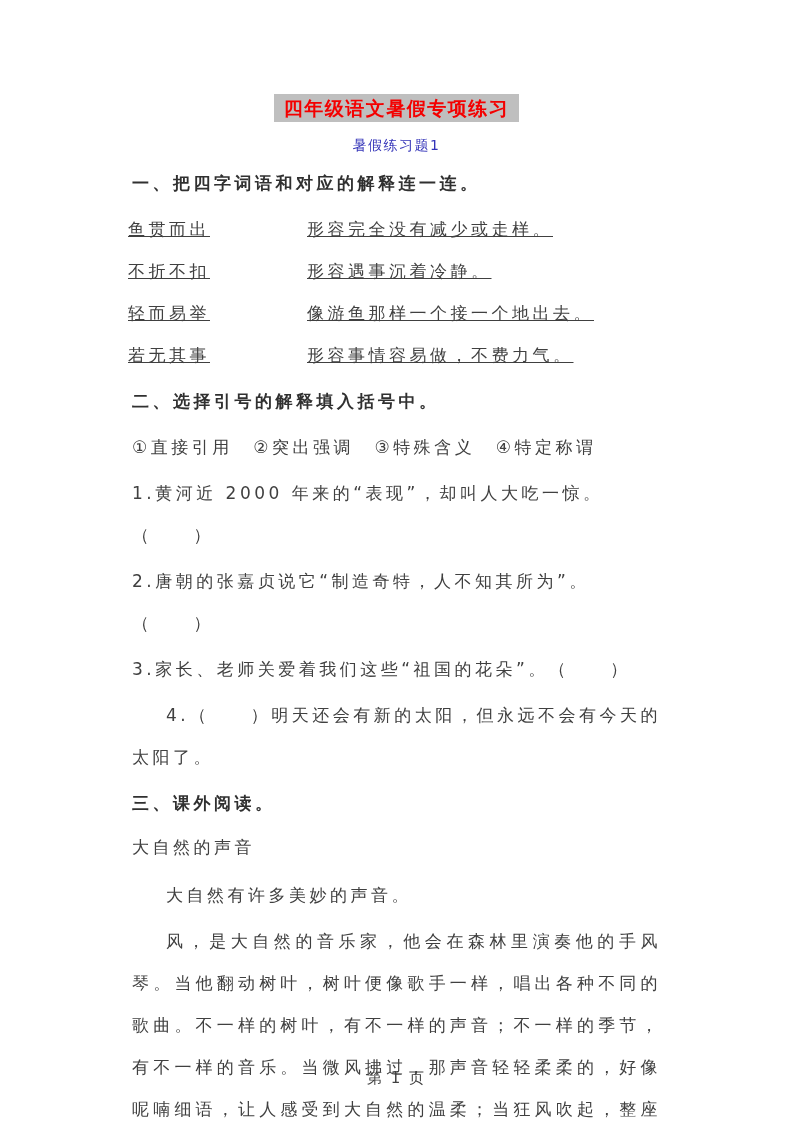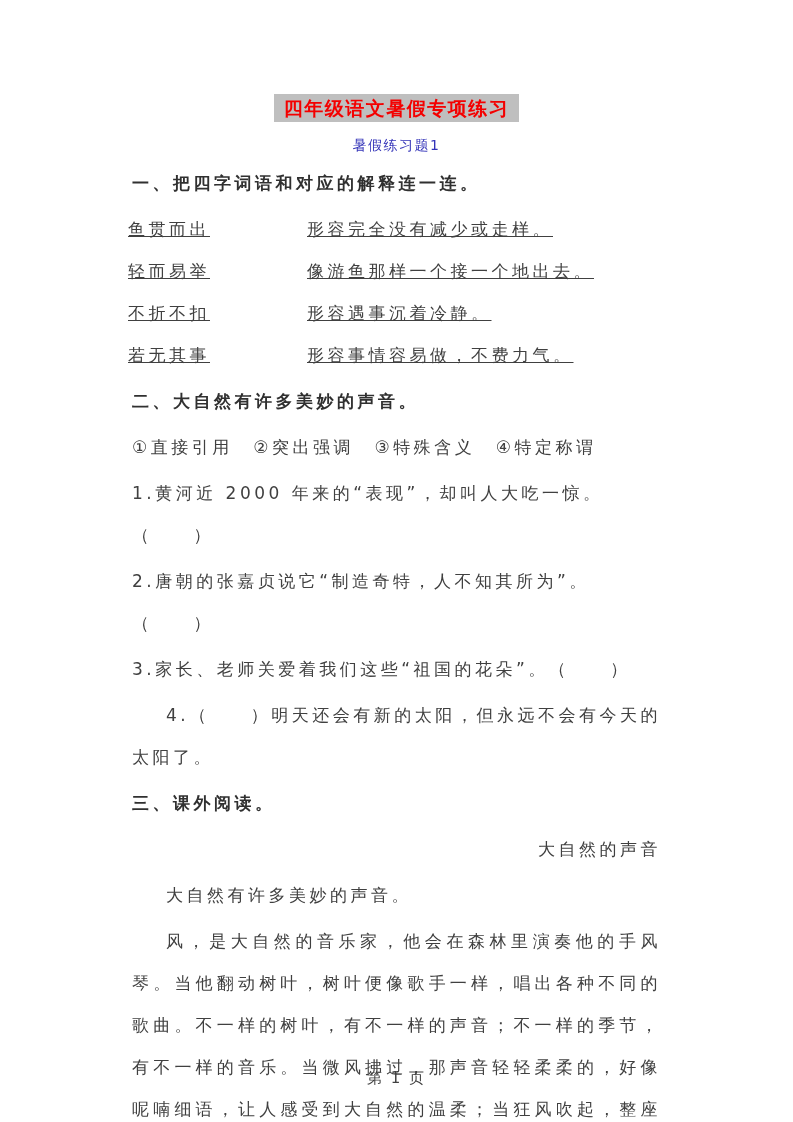--- a/index.html
+++ b/index.html
@@ -44,21 +44,21 @@
     color: #303030;
   }
   .match-row {
     display: flex;
     line-height: 42px;
     text-decoration: underline;
   }
   .match-word { width: 179px; flex: 0 0 179px; }
   .match-def  { flex: 1; }
   .q-indent { text-indent: 2em; text-align: justify; }
-  .center-line { text-align: right; }
+  .center-line { text-align: left; font-family: Liberation Mono, monospace; }
   .para { text-indent: 2em; text-align: justify; }
   .footer {
     position: absolute;
     bottom: 34px;
     left: 0;
     width: 100%;
     text-align: center;
     font-size: 15px;
     color: #404040;
     letter-spacing: 2px;
@@ -75,33 +75,33 @@
 
   <div class="content">
 
     <p class="heading">一、把四字词语和对应的解释连一连。</p>
 
     <div class="match-row">
       <span class="match-word">鱼贯而出</span>
       <span class="match-def">形容完全没有减少或走样。</span>
     </div>
     <div class="match-row">
+      <span class="match-word">不折不扣</span>
+      <span class="match-def">形容遇事沉着冷静。</span>
+    </div>
+    <div class="match-row">
       <span class="match-word">轻而易举</span>
       <span class="match-def">像游鱼那样一个接一个地出去。</span>
-    </div>
-    <div class="match-row">
-      <span class="match-word">不折不扣</span>
-      <span class="match-def">形容遇事沉着冷静。</span>
     </div>
     <div class="match-row">
       <span class="match-word">若无其事</span>
       <span class="match-def">形容事情容易做，不费力气。</span>
     </div>
 
-    <p class="heading">二、大自然有许多美妙的声音。</p>
+    <p class="heading">二、选择引号的解释填入括号中。</p>
 
     <p>①直接引用　②突出强调　③特殊含义　④特定称谓</p>
 
     <p>1.黄河近 2000 年来的“表现”，却叫人大吃一惊。（　　）</p>
     <p>2.唐朝的张嘉贞说它“制造奇特，人不知其所为”。（　　）</p>
     <p>3.家长、老师关爱着我们这些“祖国的花朵”。（　　）</p>
     <p class="q-indent">4.（　　）明天还会有新的太阳，但永远不会有今天的太阳了。</p>
 
     <p class="heading">三、课外阅读。</p>
 

